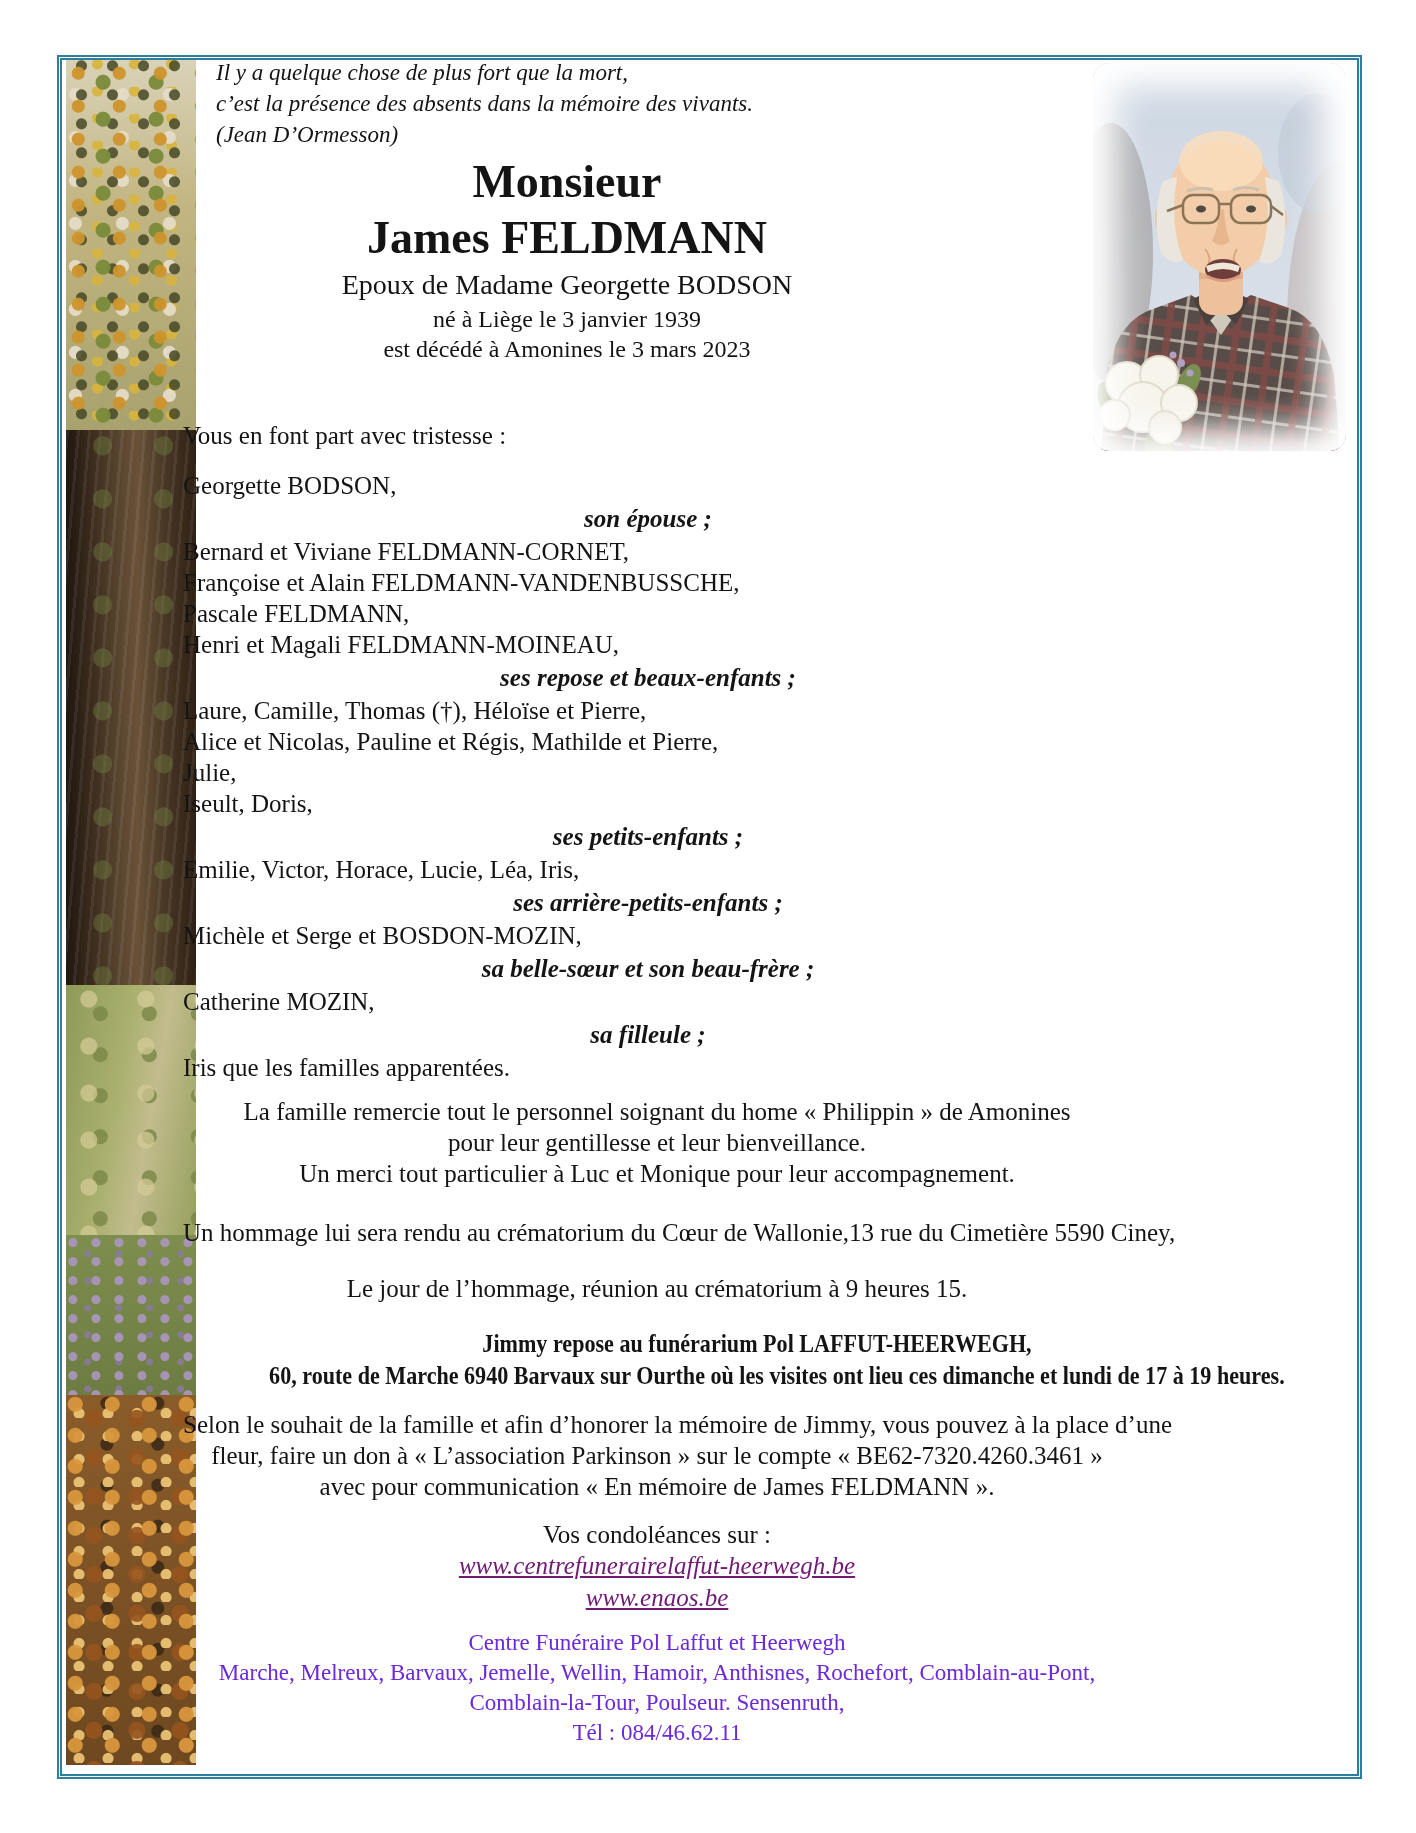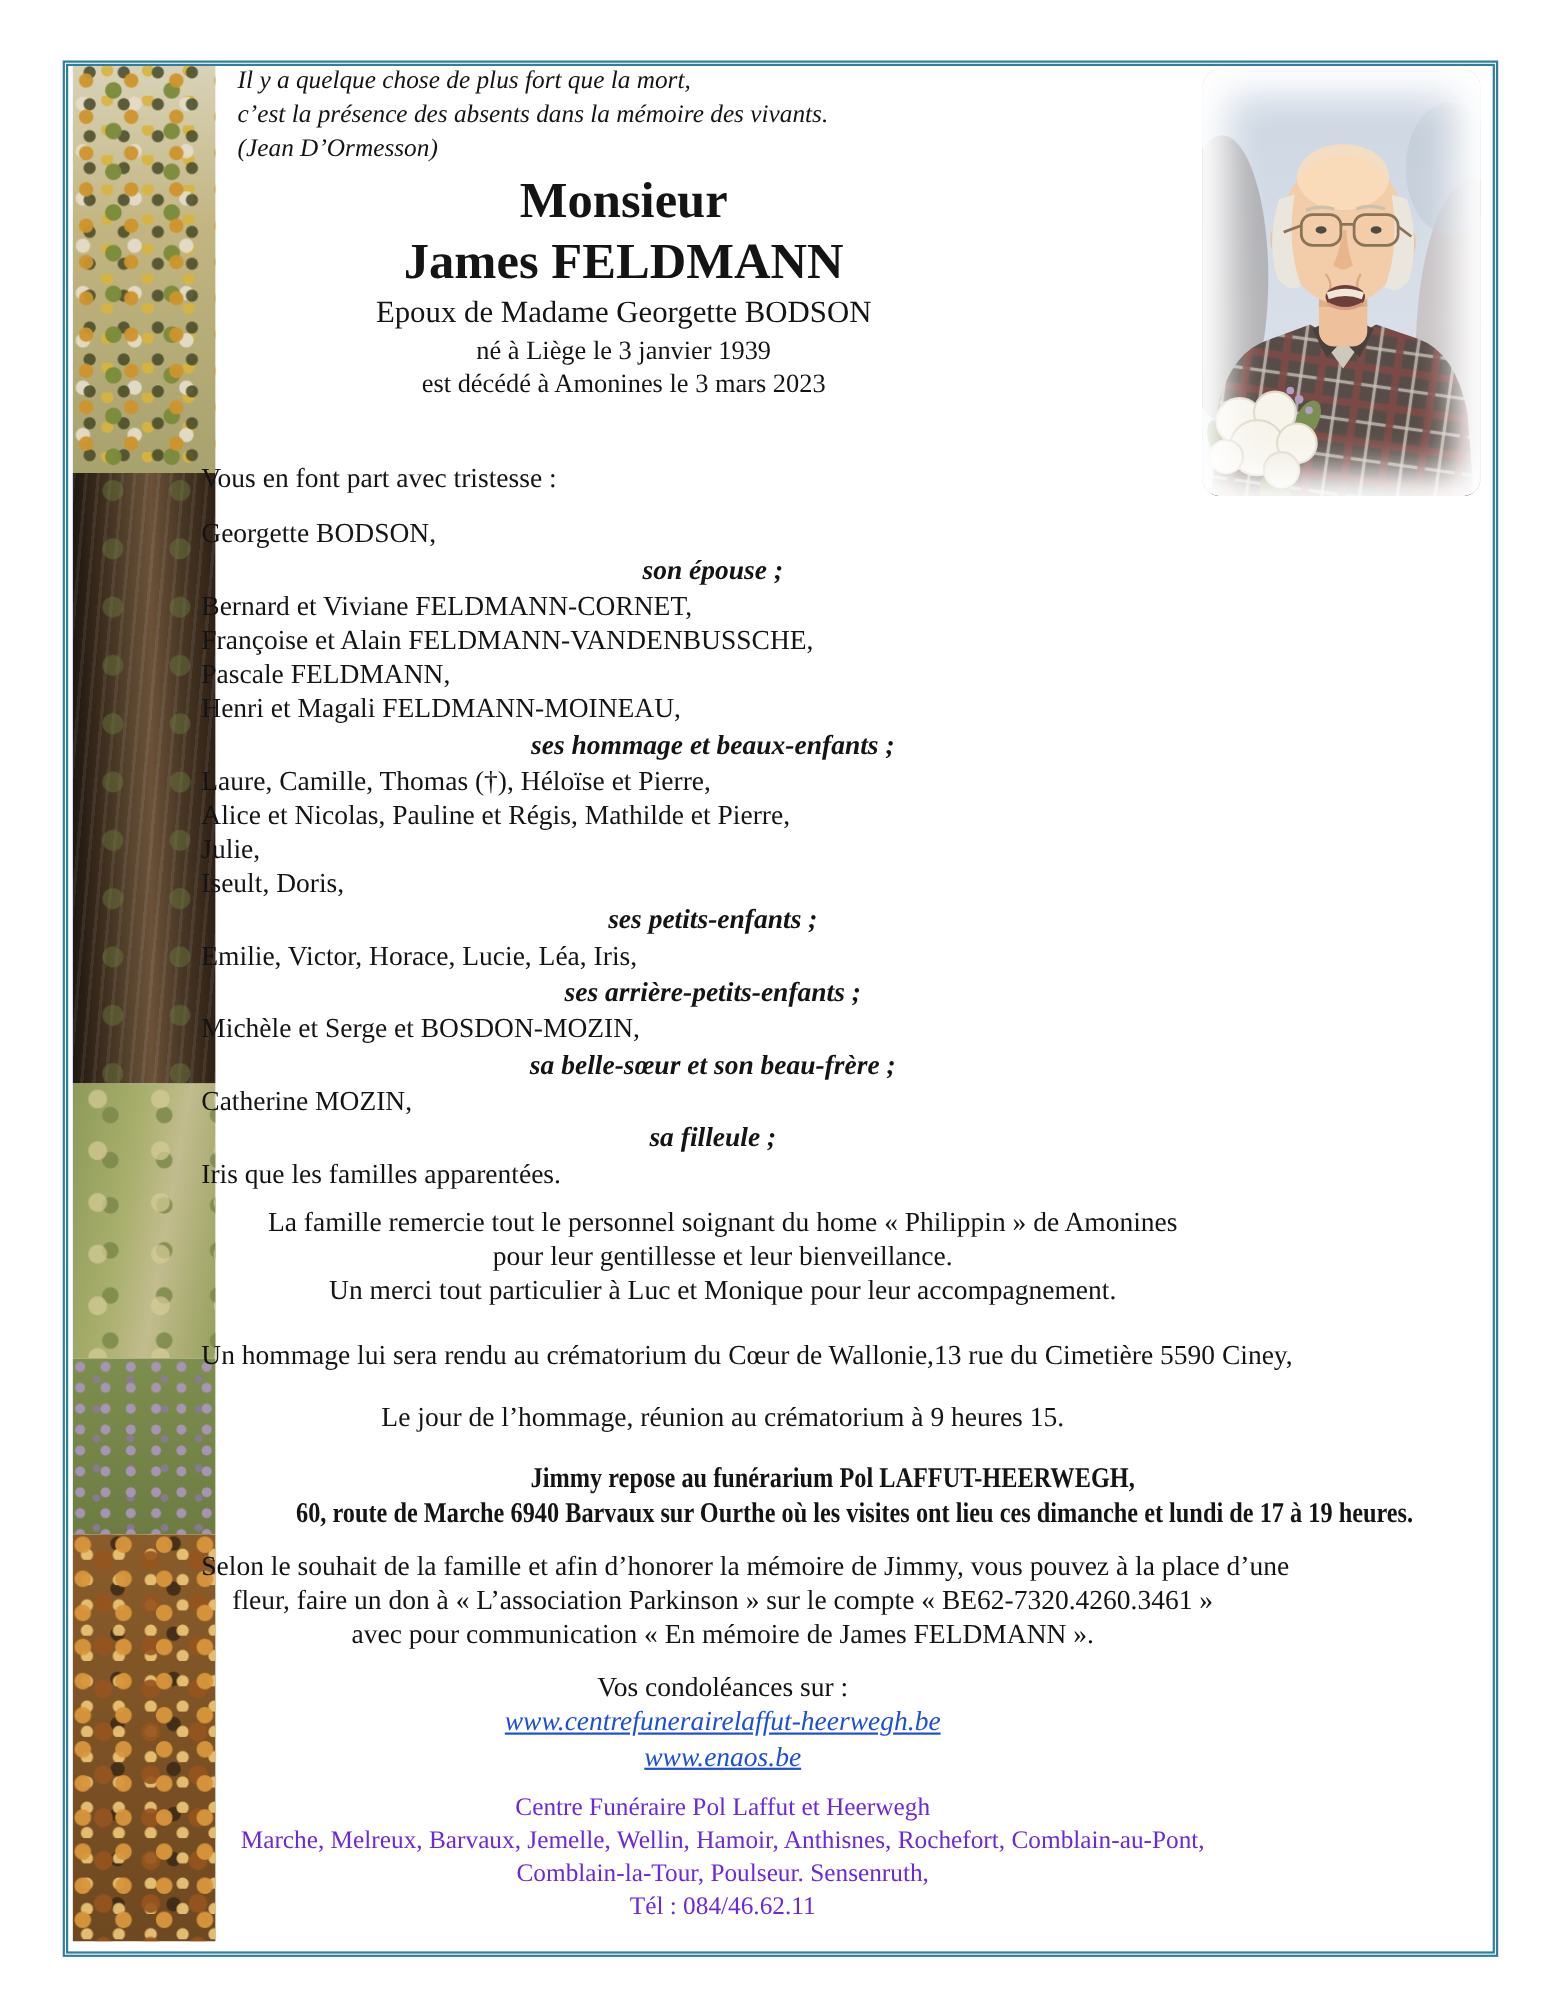--- a/index.html
+++ b/index.html
@@ -66,21 +66,21 @@
               font-size:25px;line-height:31px;}
   .wideleft{white-space:nowrap;text-align:left;margin-top:28px;}
   .boldline{font-weight:bold;}
   .meeting{margin-top:25px;}
   .repose{margin-top:24px;}
   .repose .cline{width:1148px;text-align:center;white-space:nowrap;font-weight:bold;
                  font-size:26px;line-height:32px;transform:scaleX(.85);transform-origin:50% 50%;}
   .donation{margin-top:17px;}
   .donation div{white-space:nowrap;}
   .condole{margin-top:17px;}
-  .condole a{display:block;font-style:italic;line-height:32px;color:#1d4ed8;
+  .condole a{display:block;font-style:italic;line-height:32px;color:#701a75;
              text-decoration:underline;cursor:pointer;}
   .footer{margin-top:14px;font-size:23px;line-height:30px;color:#6d28d9;}
 </style>
 </head>
 <body>
 
 <div class="page">
 
   <div class="frame"></div>
 
@@ -187,21 +187,21 @@
     <div class="fgroup gap">
       <div>Georgette BODSON,</div>
       <div class="rel">son épouse ;</div>
     </div>
 
     <div class="fgroup">
       <div>Bernard et Viviane FELDMANN-CORNET,</div>
       <div>Françoise et Alain FELDMANN-VANDENBUSSCHE,</div>
       <div>Pascale FELDMANN,</div>
       <div>Henri et Magali FELDMANN-MOINEAU,</div>
-      <div class="rel">ses hommage et beaux-enfants ;</div>
+      <div class="rel">ses repose et beaux-enfants ;</div>
     </div>
 
     <div class="fgroup">
       <div>Laure, Camille, Thomas (†), Héloïse et Pierre,</div>
       <div>Alice et Nicolas, Pauline et Régis, Mathilde et Pierre,</div>
       <div>Julie,</div>
       <div>Iseult, Doris,</div>
       <div class="rel">ses petits-enfants ;</div>
     </div>
 

